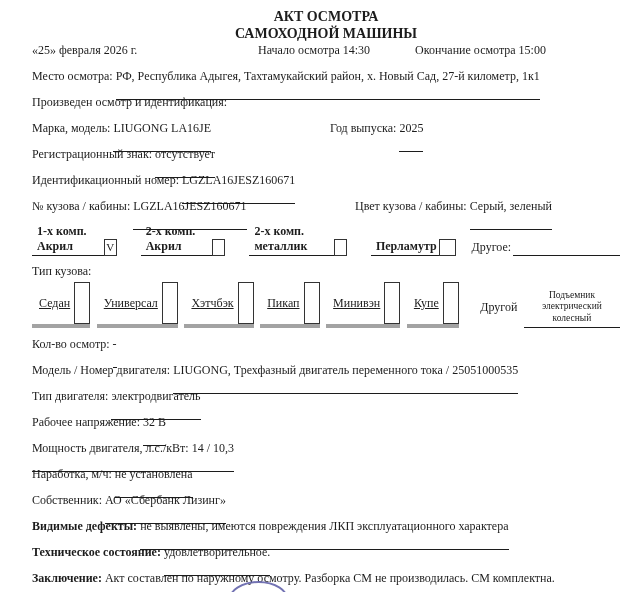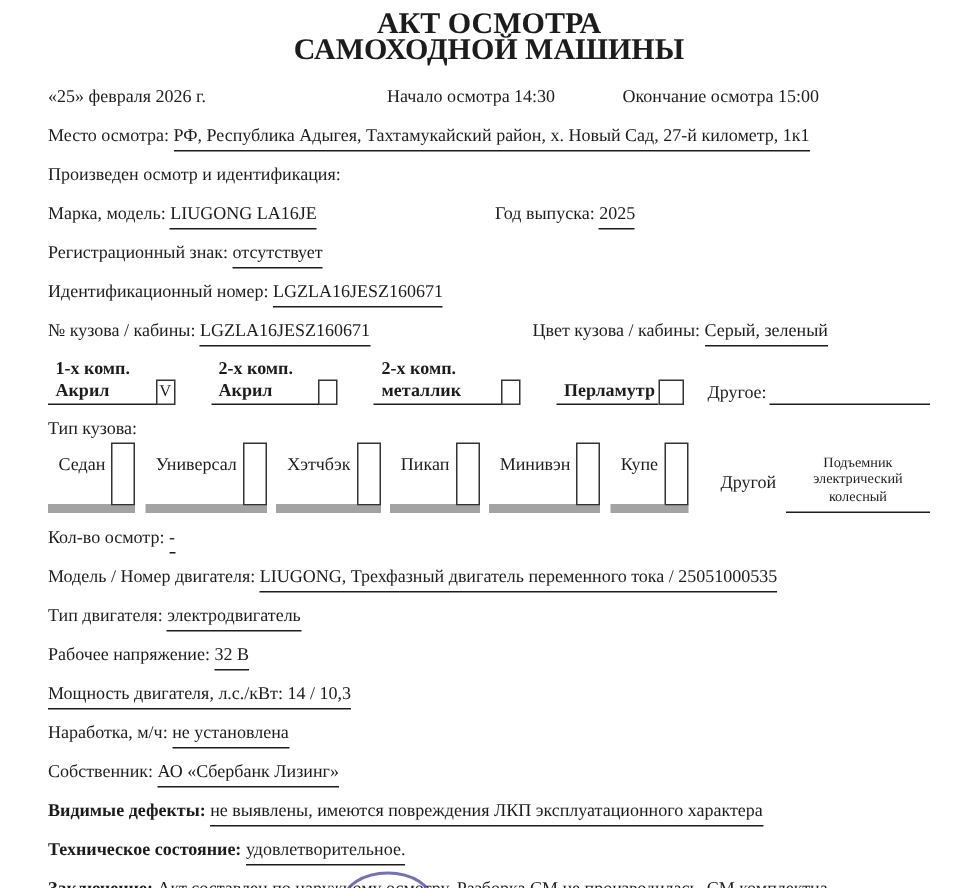--- a/index.html
+++ b/index.html
@@ -7,43 +7,43 @@
     position:relative;
     width:644px;height:592px;
     background:#ffffff;
     overflow:hidden;
     font-family:"Liberation Serif", serif;
     font-size:12px;
     color:#1c1c1c;
     box-sizing:border-box;
     padding:8px 24px 0 32px;
   }
-  .title{ text-align:center; font-weight:bold; font-size:20px; line-height:17px; margin-bottom:14px;}
+  .title{ text-align:center; font-weight:bold; font-size:14px; line-height:17px; }
   .row{ line-height:16px; margin-bottom:10px; white-space:nowrap;}
-  .u{ border-bottom:1px solid #1c1c1c; padding-bottom:3px;}
+  .u{ border-bottom:1px solid #1c1c1c; padding-bottom:16px;}
   .cols{ display:flex;}
   .col-a{ flex:0 0 298px;}
   .col-b{ flex:1;}
   .cols2 .col-a{ flex:0 0 323px;}
   .date-row{ display:flex;}
   .date-a{ flex:0 0 226px;}
   .date-b{ flex:0 0 157px;}
   b{ font-weight:bold;}
   
   .paintrow{ display:flex; align-items:flex-end; margin-bottom:8px; margin-top:2px;}
   .paint-group{ display:inline-flex; align-items:flex-end; margin-right:24px;}
   .paint-group:nth-child(4){ margin-right:16px;}
   .paint-label{ border-bottom:1px solid #1c1c1c; padding:0 2px 1px 5px; line-height:15px;font-weight:bold;}
   .cbox{ width:15px; height:15px; border:1px solid #333; display:inline-flex; align-items:center; justify-content:center; font-size:11px; line-height:15px; background:#fff;}
   .other-label{ padding-bottom:1px; line-height:15px; margin-right:2px;}
   .blankline{ display:inline-block; width:142px; border-bottom:1px solid #1c1c1c; height:14px;}
   
   .bodytype-label{ margin-bottom:2px;}
   .btrow{ display:flex; align-items:flex-end; justify-content:space-between; margin-bottom:8px; width:588px;}
-  .bt-group{ display:inline-flex; align-items:center; border-bottom:6px solid #a3a3a3; padding:0 0 0 7px; height:47px; box-sizing:border-box;}
+  .bt-group{ display:inline-flex; align-items:flex-end; border-bottom:4px solid #a3a3a3; padding:0 0 0 7px; height:47px; box-sizing:border-box;text-decoration:underline;}
   .bt-label{ margin:0 4px 13px 0; line-height:15px;}
   .bt-box{ width:14px; height:40px; border:1px solid #333; background:#fff;}
   .bt-other{ margin:0 0 13px 15px; line-height:15px;}
   .bt-smalltext{ font-size:9.5px; line-height:11.5px; text-align:center; border-bottom:1px solid #1c1c1c; padding:0 2px 3px 2px; white-space:normal; width:92px;}
   
   .stamp{ position:absolute; left:228px; top:581px; width:57px; height:36px; border:2px solid #5b5aa6; border-radius:50%; opacity:.85;}
 </style>
 </head>
 <body>
 

